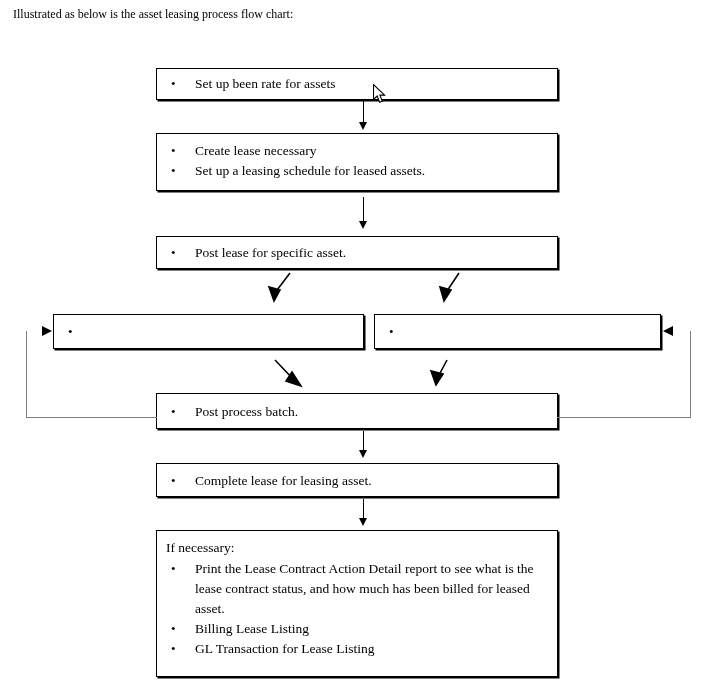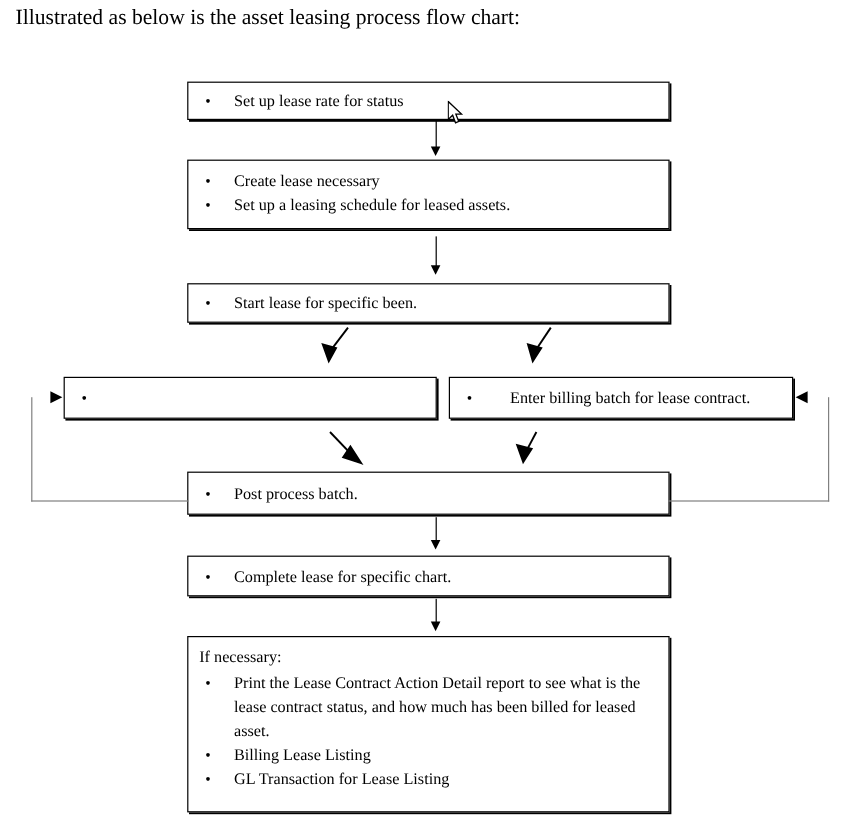--- a/index.html
+++ b/index.html
@@ -14,21 +14,21 @@
     height: 698px;
     background: #ffffff;
     font-family: "Liberation Serif", "DejaVu Serif", serif;
     color: #000000;
     overflow: hidden;
   }
   #intro-text {
     position: absolute;
     left: 13px;
     top: 4px;
-    font-size: 18px;
+    font-size: 12px;
     line-height: 20px;
     white-space: nowrap;
   }
 
   
   .box {
     position: absolute;
     box-sizing: border-box;
     border: 1px solid #000000;
     background: #ffffff;
@@ -130,21 +130,21 @@
 <body>
 
 <div id="page">
 
   <div id="intro-text">Illustrated as below is the asset leasing process flow chart:</div>
 
   <div class="box shadowed" id="box-lease-rate">
     <ul>
       <li>
         <span class="bullet">•</span>
-        <span class="li-text">Set up lease rate for status</span>
+        <span class="li-text">Set up been rate for assets</span>
       </li>
     </ul>
   </div>
 
   <div class="vline" style="left:363px; top:100px; height:25px;"></div>
   <div class="arrow-down" style="left:358.5px; top:122px;"></div>
 
   <div class="box shadowed" id="box-contract">
     <ul>
       <li>
@@ -158,21 +158,21 @@
     </ul>
   </div>
 
   <div class="vline" style="left:363px; top:197px; height:26px;"></div>
   <div class="arrow-down" style="left:358.5px; top:221px;"></div>
 
   <div class="box shadowed" id="box-start-lease">
     <ul>
       <li>
         <span class="bullet">•</span>
-        <span class="li-text">Start lease for specific been.</span>
+        <span class="li-text">Post lease for specific asset.</span>
       </li>
     </ul>
   </div>
 
   <svg class="diag" style="left:255px; top:268px;" width="220" height="45" viewBox="0 0 220 45">
     <g stroke="#000000" stroke-width="1.6" fill="#000000">
       <line x1="35" y1="5" x2="19" y2="26"></line>
       <polygon points="19,33 14,19 25,22"></polygon>
       <line x1="204" y1="5" x2="190" y2="26"></line>
       <polygon points="189,33 185,19 196,22"></polygon>
@@ -184,21 +184,20 @@
       <li>
         <span class="bullet">•</span>
       </li>
     </ul>
   </div>
 
   <div class="box shadowed" id="box-enter-batch">
     <ul>
       <li>
         <span class="bullet">•</span>
-        <span class="li-text">Enter billing batch for lease contract.</span>
       </li>
     </ul>
   </div>
 
   <svg class="diag" style="left:255px; top:355px;" width="220" height="45" viewBox="0 0 220 45">
     <g stroke="#000000" stroke-width="1.6" fill="#000000">
       <line x1="20" y1="5" x2="40" y2="26"></line>
       <polygon points="46,31 31,26 37,17"></polygon>
       <line x1="192" y1="5" x2="183" y2="22"></line>
       <polygon points="181,30 176,16 188,19"></polygon>
@@ -220,21 +219,21 @@
   <div class="loop-path" style="left:557px; top:331px; width:134px; height:87px; border-left:none; border-top:none;"></div>
   <div class="arrow-left" style="left:663px; top:325.5px;"></div>
 
   <div class="vline" style="left:363px; top:431px; height:22px;"></div>
   <div class="arrow-down" style="left:358.5px; top:450px;"></div>
 
   <div class="box shadowed" id="box-complete">
     <ul>
       <li>
         <span class="bullet">•</span>
-        <span class="li-text">Complete lease for specific chart.</span>
+        <span class="li-text">Complete lease for leasing asset.</span>
       </li>
     </ul>
   </div>
 
   <div class="vline" style="left:363px; top:499px; height:22px;"></div>
   <div class="arrow-down" style="left:358.5px; top:518px;"></div>
 
   <div class="box shadowed" id="box-if-necessary">
     <div class="plain-line">If necessary:</div>
     <ul>

